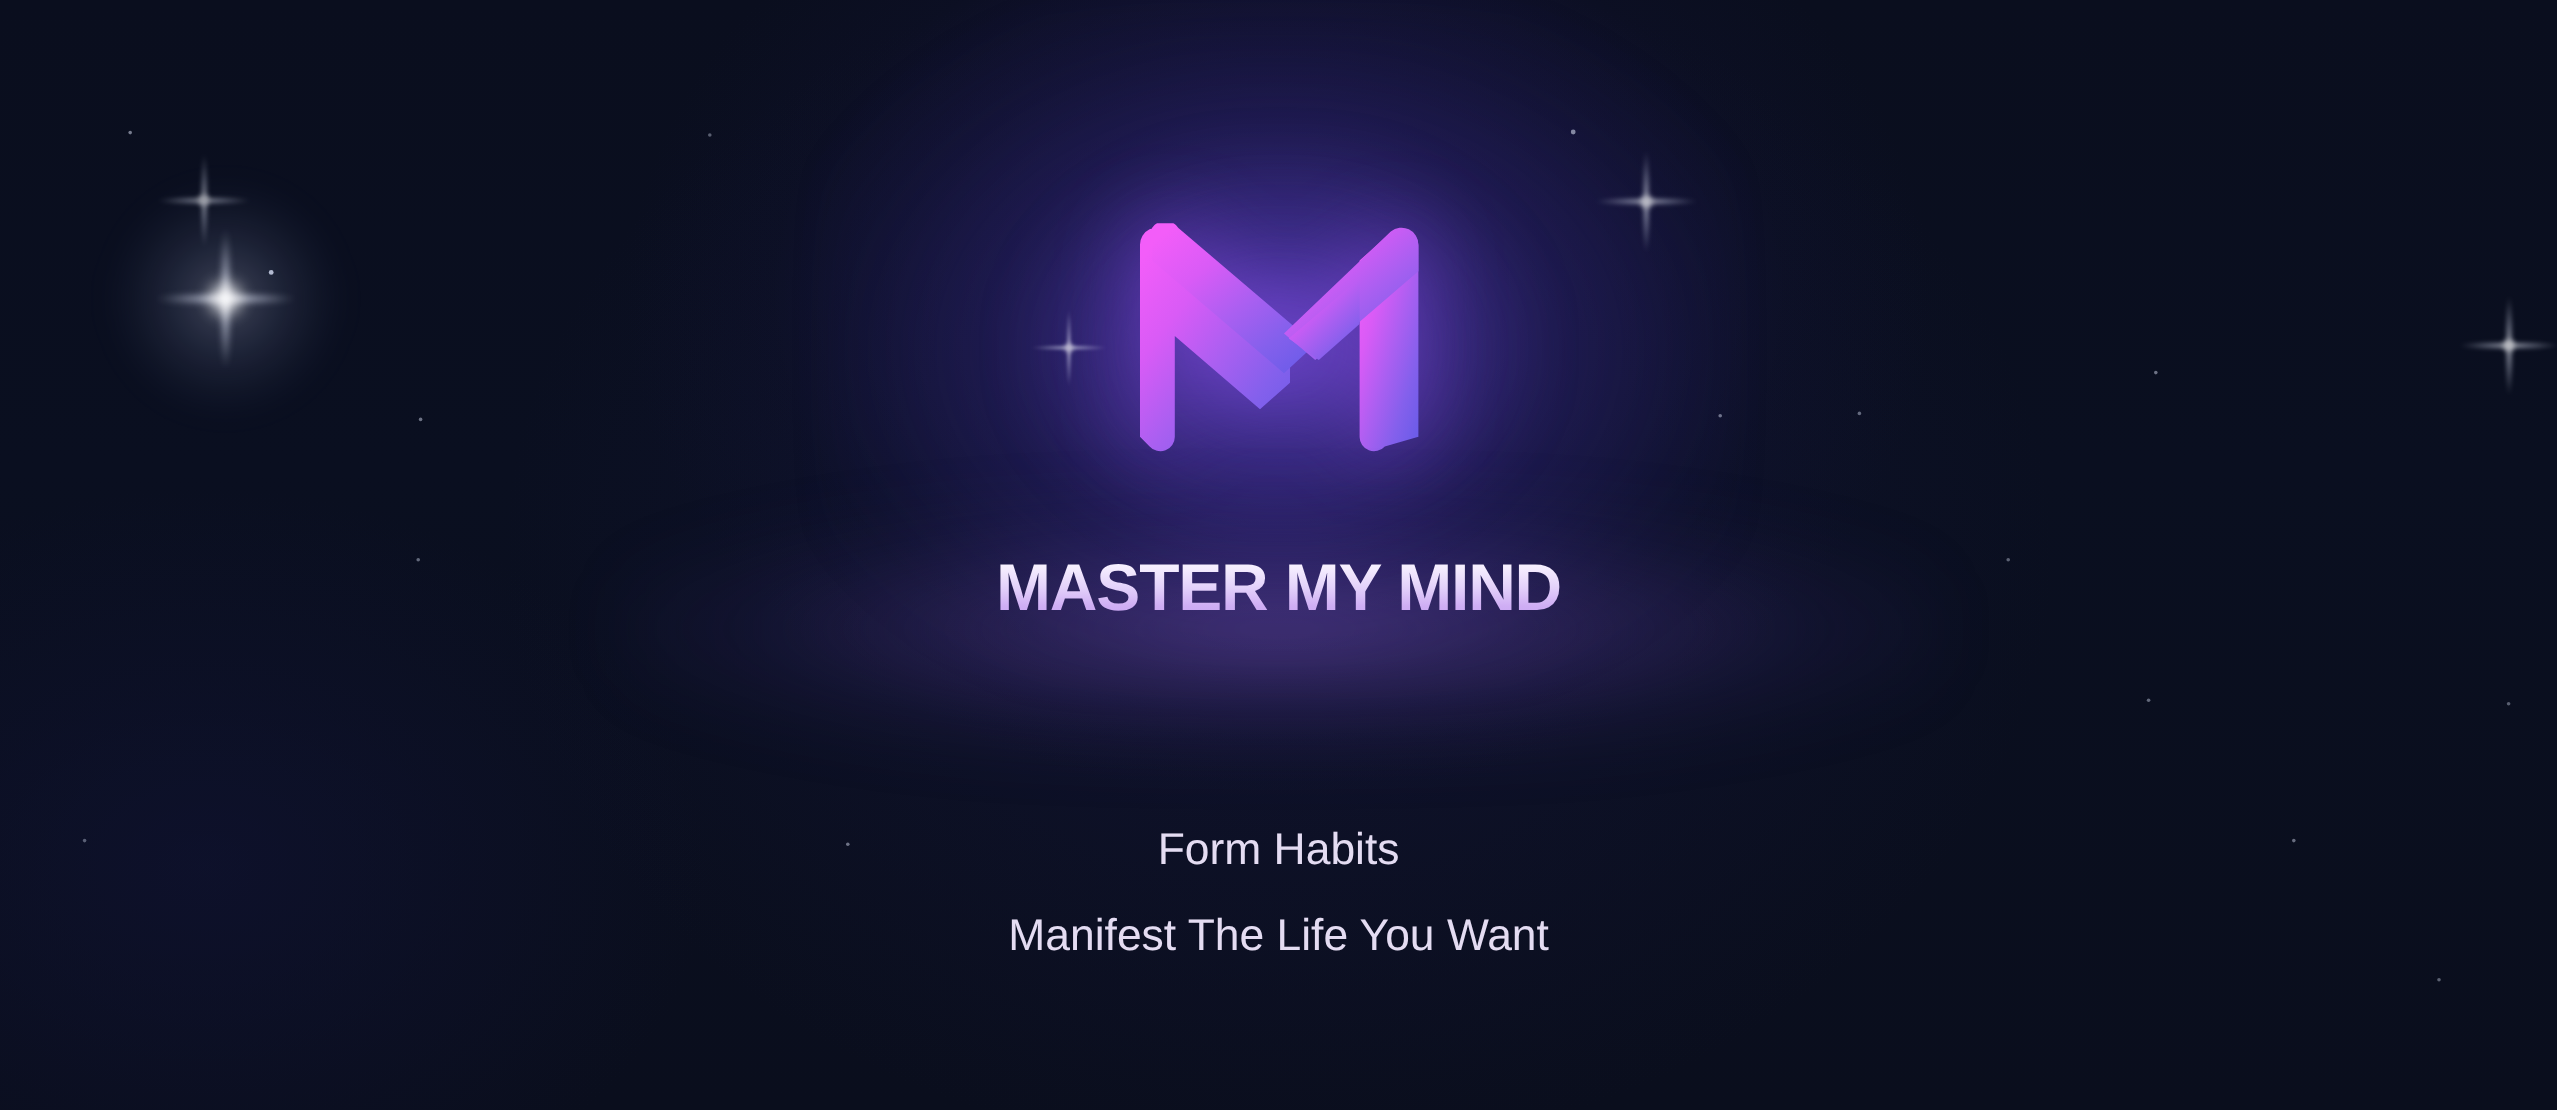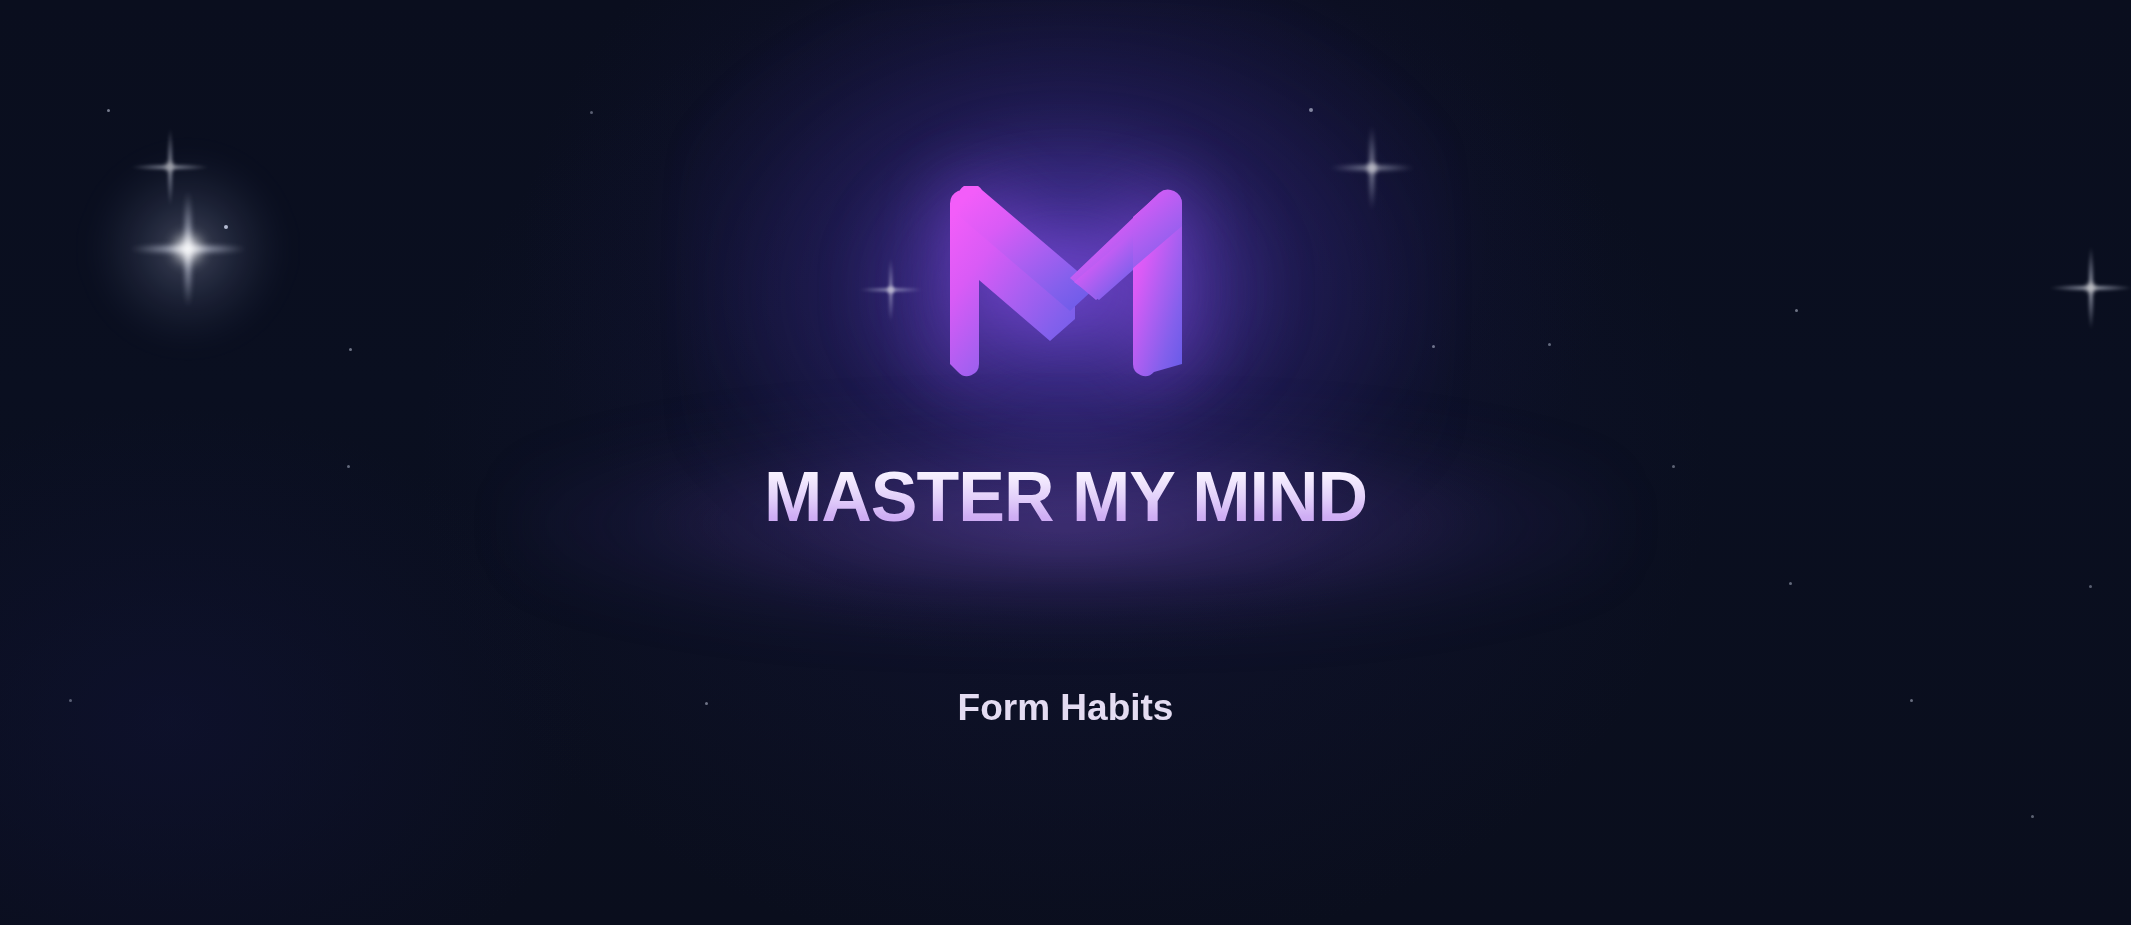--- a/index.html
+++ b/index.html
@@ -143,21 +143,21 @@
 
   
   .taglines {
     position: absolute;
     left: 0; right: 0;
     top: 672px;
     text-align: center;
   }
   .tagline {
     font-family: "Liberation Sans", sans-serif;
-    font-weight: 700;
+    font-weight: 400;
     font-size: 37px;
     line-height: 72px;
     color: #e4dcf2;
     white-space: nowrap;
   }
 </style>
 </head>
 <body>
 
 <div class="splash">
@@ -265,20 +265,21 @@
                  L187 46
                  L187 84
                  L153 114
                  Z" fill="url(#mmMain)"></path>
       </g>
     </svg>
   </div>
 
   <div class="headline-block">
     <div class="headline-glow"></div>
-    <div class="headline" style="font-size: 70px;">MASTER MY MIND</div>
+    <div class="headline" style="font-size: 55px;">MASTER MY MIND</div>
   </div>
 
   <div class="taglines">
     <div class="tagline">Form Habits</div>
+    <div class="tagline">Manifest The Life You Want</div>
   </div>
 
 </div>
 
 </body></html>

